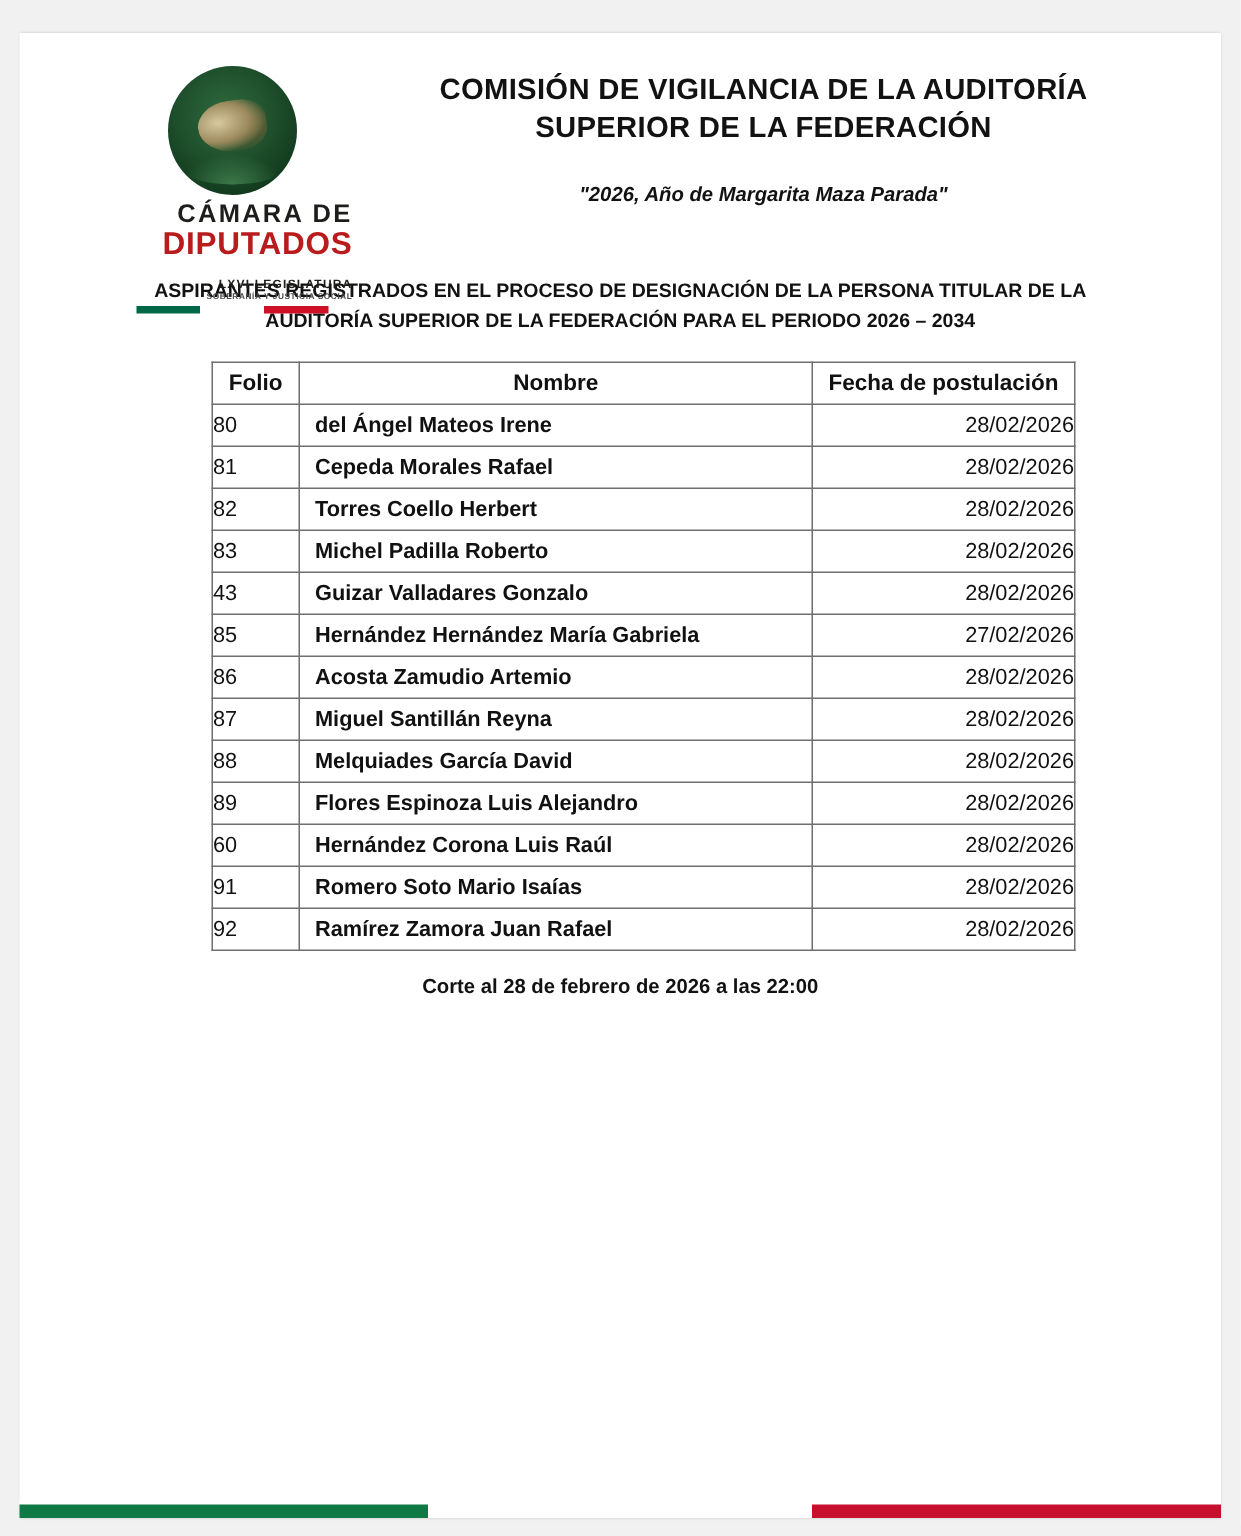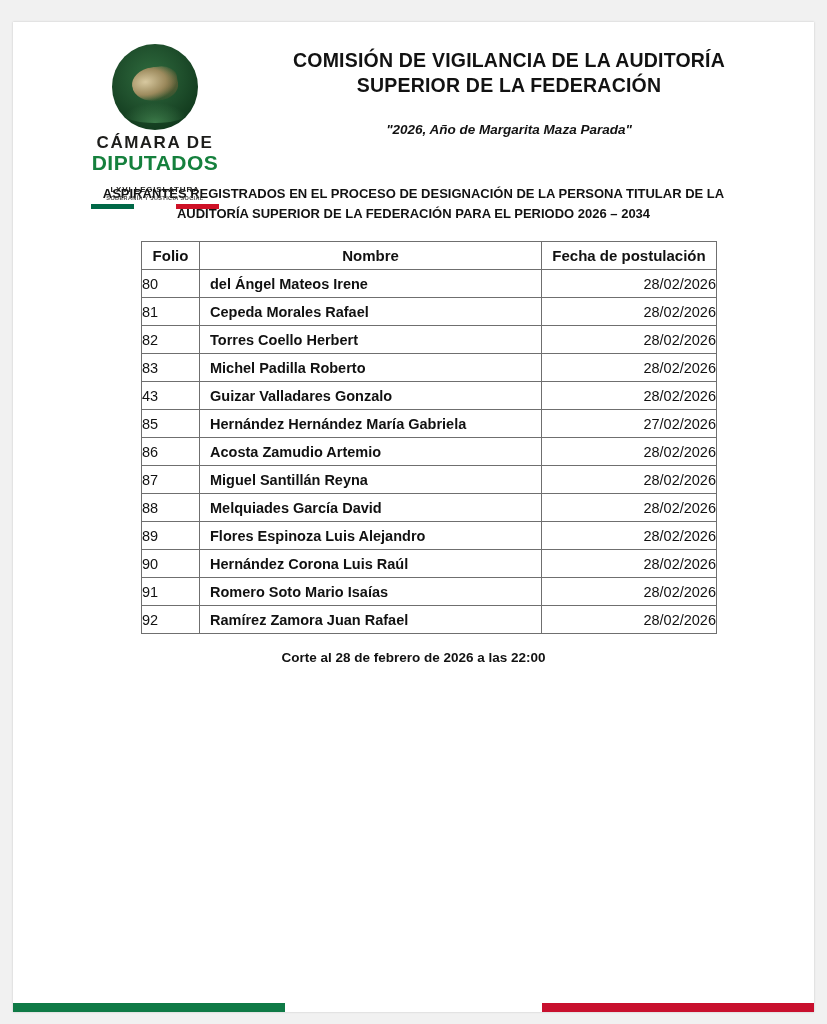--- a/index.html
+++ b/index.html
@@ -28,21 +28,21 @@
   
   .header {
     position: relative;
     height: 140px;
   }
   .logo-wrap {
     position: absolute;
     left: 62px;
     top: 22px;
     width: 160px;
-    text-align: center;
+    text-align: right;
   }
   .eagle {
     width: 86px;
     height: 86px;
     margin: 0 auto;
     border-radius: 50%;
     background: radial-gradient(circle at 45% 38%, #2f6b3e 0%, #1f4f2c 45%, #123b1e 75%, #0d2d16 100%);
     position: relative;
     overflow: hidden;
   }
@@ -74,21 +74,21 @@
     font-weight: bold;
     letter-spacing: 1.5px;
     color: #1d1d1b;
     margin-top: 4px;
     line-height: 1.05;
   }
   .logo-text-2 {
     font-size: 21px;
     font-weight: bold;
     letter-spacing: 0.5px;
-    color: #15803d;
+    color: #b91c1c;
     line-height: 1.0;
   }
   .logo-text-3 {
     font-size: 8px;
     font-weight: bold;
     letter-spacing: 0.8px;
     color: #1d1d1b;
     margin-top: 12px;
   }
   .logo-text-4 {
@@ -282,21 +282,21 @@
             <td class="folio">88</td>
             <td class="nombre">Melquiades García David</td>
             <td class="fecha">28/02/2026</td>
           </tr>
           <tr>
             <td class="folio">89</td>
             <td class="nombre">Flores Espinoza Luis Alejandro</td>
             <td class="fecha">28/02/2026</td>
           </tr>
           <tr>
-            <td class="folio">90</td>
+            <td class="folio">60</td>
             <td class="nombre">Hernández Corona Luis Raúl</td>
             <td class="fecha">28/02/2026</td>
           </tr>
           <tr>
             <td class="folio">91</td>
             <td class="nombre">Romero Soto Mario Isaías</td>
             <td class="fecha">28/02/2026</td>
           </tr>
           <tr>
             <td class="folio">92</td>

